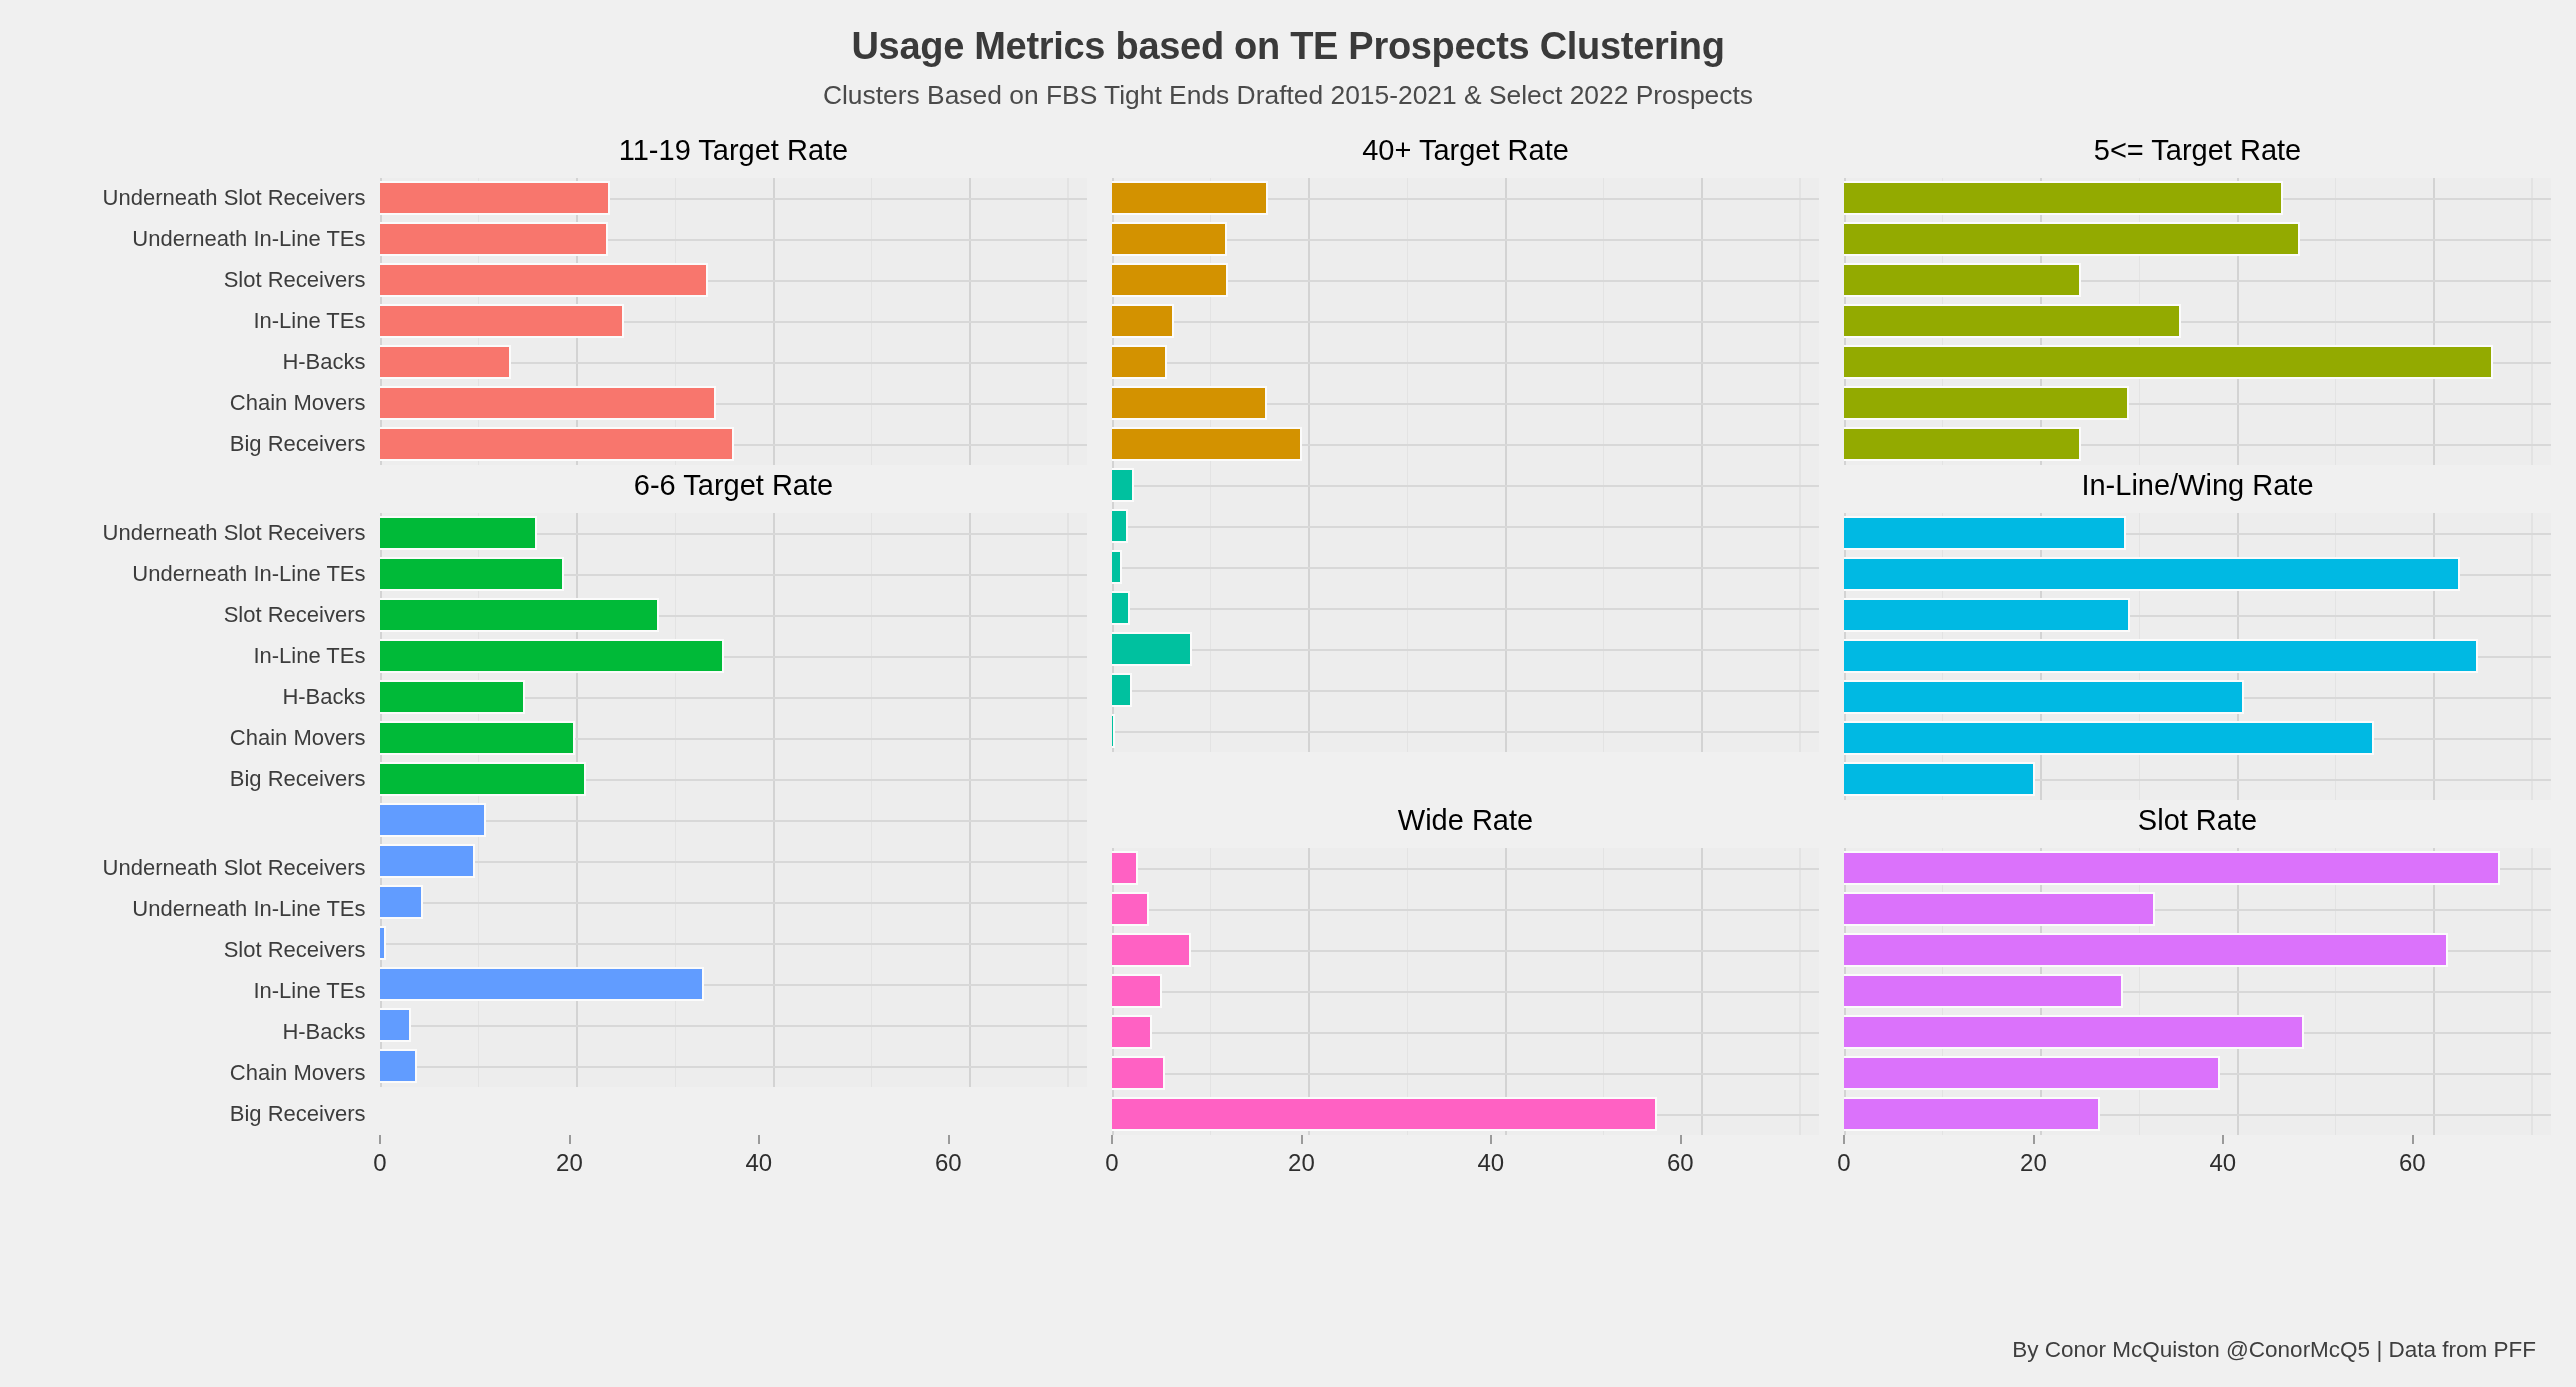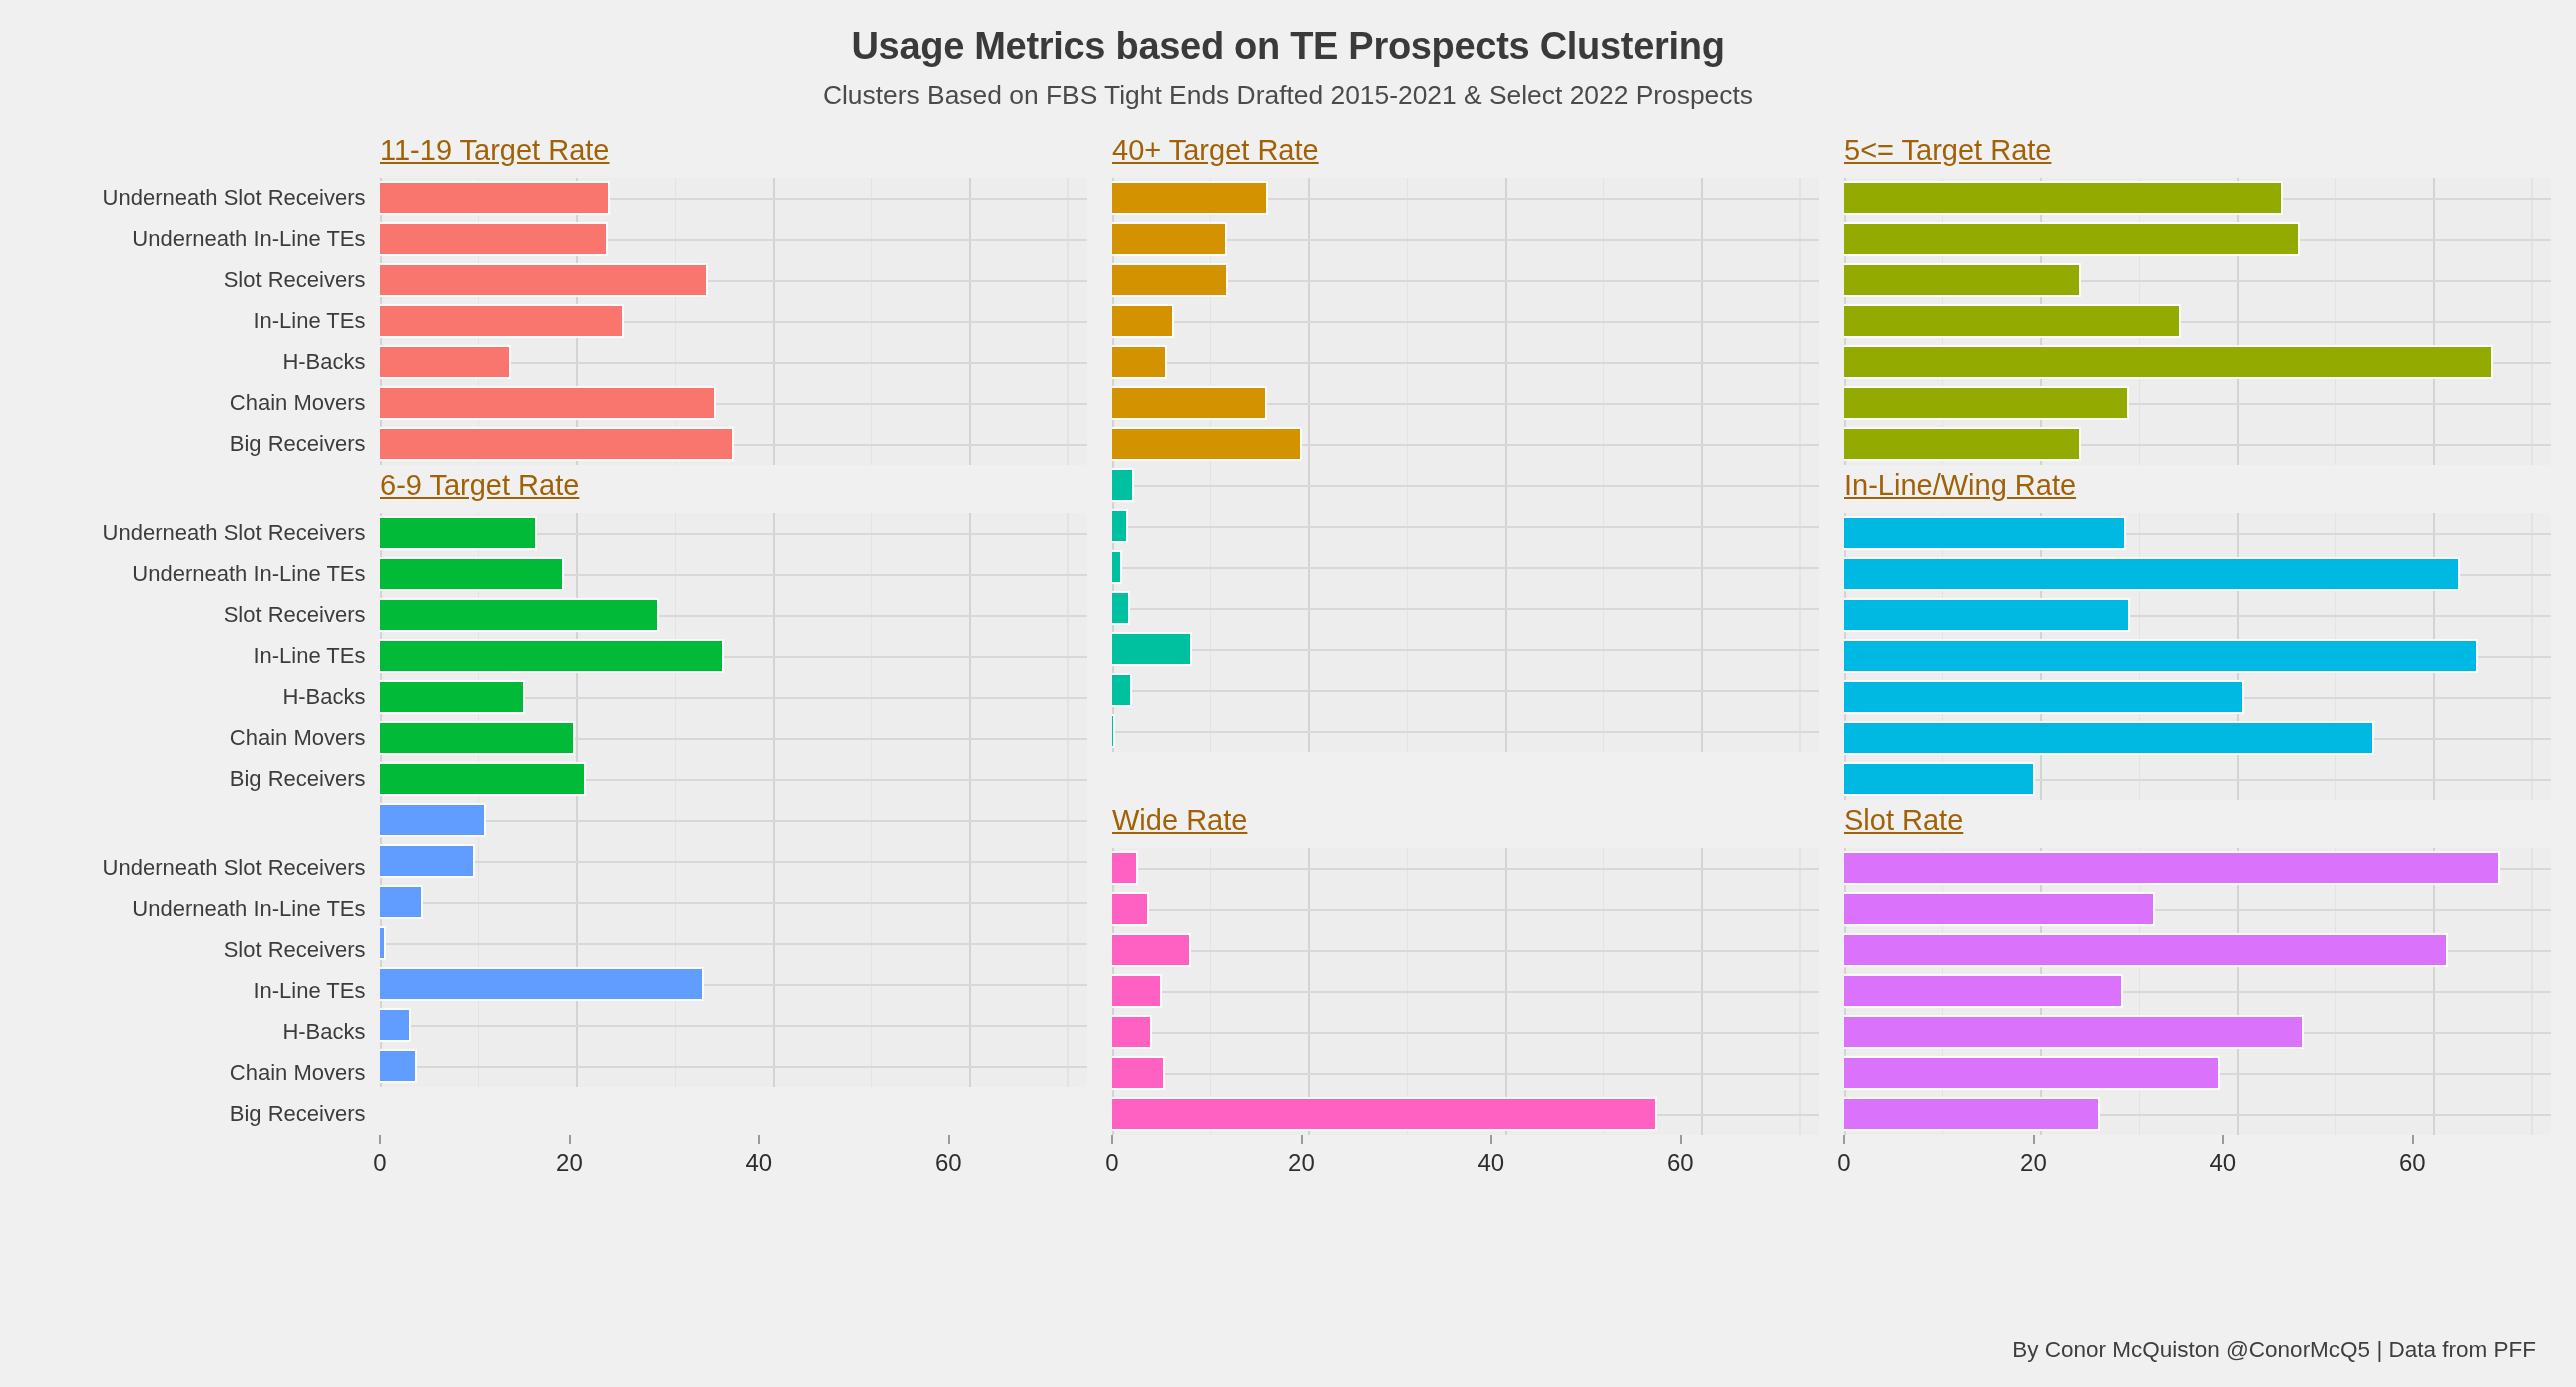--- a/index.html
+++ b/index.html
@@ -45,26 +45,25 @@
     height:41px;
     display:flex;align-items:center;justify-content:flex-end;
     font-size:22px;
     color:#3C3C3C;
     padding-right:14.5px;
     white-space:nowrap;
   }
 
   .panel{position:relative;padding:0 25px 0 0;box-sizing:border-box;}
   .ptitle{
-    text-align:left;
+    text-align:center;
     font-size:29px;
-    color:#a16207;
+    color:#000000;
     height:48px;
     line-height:41px;
-    text-decoration:underline;
   }
   .plot{
     position:relative;
     height:287px;
     background:#EDEDED;
   }
   .plot .gl{
     position:absolute;top:0;bottom:0;width:2px;background:#D3D3D3;
   }
   .plot .glm{
@@ -243,21 +242,21 @@
       <div class="rowlabels">
         <div class="lbl">Underneath Slot Receivers</div>
         <div class="lbl">Underneath In-Line TEs</div>
         <div class="lbl">Slot Receivers</div>
         <div class="lbl">In-Line TEs</div>
         <div class="lbl">H-Backs</div>
         <div class="lbl">Chain Movers</div>
         <div class="lbl">Big Receivers</div>
       </div>
       <div class="panel">
-        <div class="ptitle">6-9 Target Rate</div>
+        <div class="ptitle">6-6 Target Rate</div>
         <div class="plot">
           <div class="gl" style="left: 0%;"></div>
           <div class="gl" style="left: 27.7778%;"></div>
           <div class="gl" style="left: 55.5556%;"></div>
           <div class="gl" style="left: 83.3333%;"></div>
           <div class="glm" style="left: 13.8889%;"></div>
           <div class="glm" style="left: 41.6667%;"></div>
           <div class="glm" style="left: 69.4444%;"></div>
           <div class="glm" style="left: 97.2222%;"></div>
           <div class="hgl" style="top: 20px;"></div>

